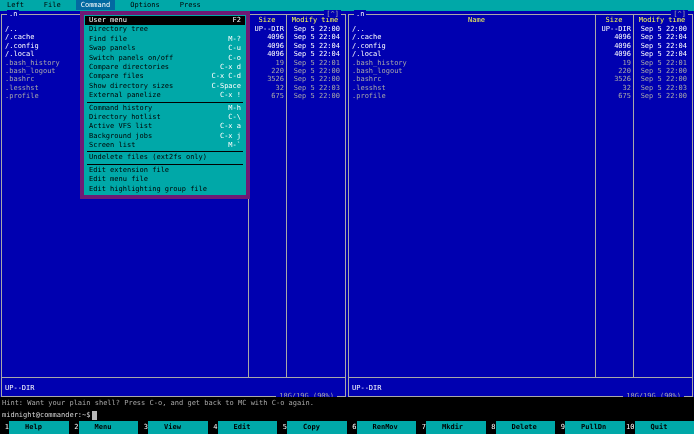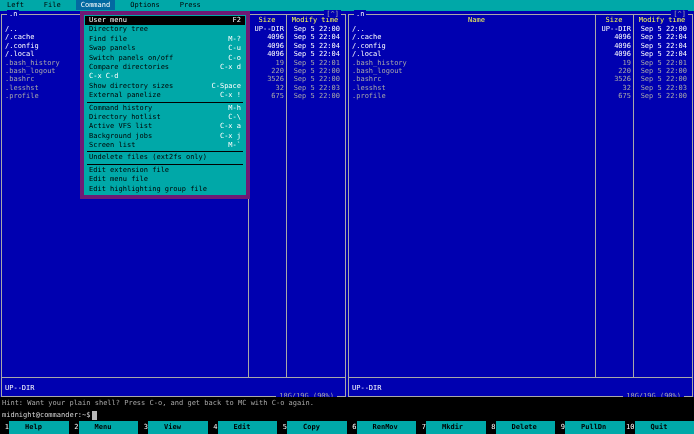--- a/index.html
+++ b/index.html
@@ -158,20 +158,21 @@
       </div>
       <div class="ditem">
         <span class="dlabel">Switch panels on/off</span>
         <span class="dshortcut">C-o</span>
       </div>
       <div class="ditem">
         <span class="dlabel">Compare directories</span>
         <span class="dshortcut">C-x d</span>
       </div>
       <div class="ditem">
+        <span class="dlabel">Compare files</span>
         <span class="dshortcut">C-x C-d</span>
       </div>
       <div class="ditem">
         <span class="dlabel">Show directory sizes</span>
         <span class="dshortcut">C-Space</span>
       </div>
       <div class="ditem">
         <span class="dlabel">External panelize</span>
         <span class="dshortcut">C-x !</span>
       </div>

